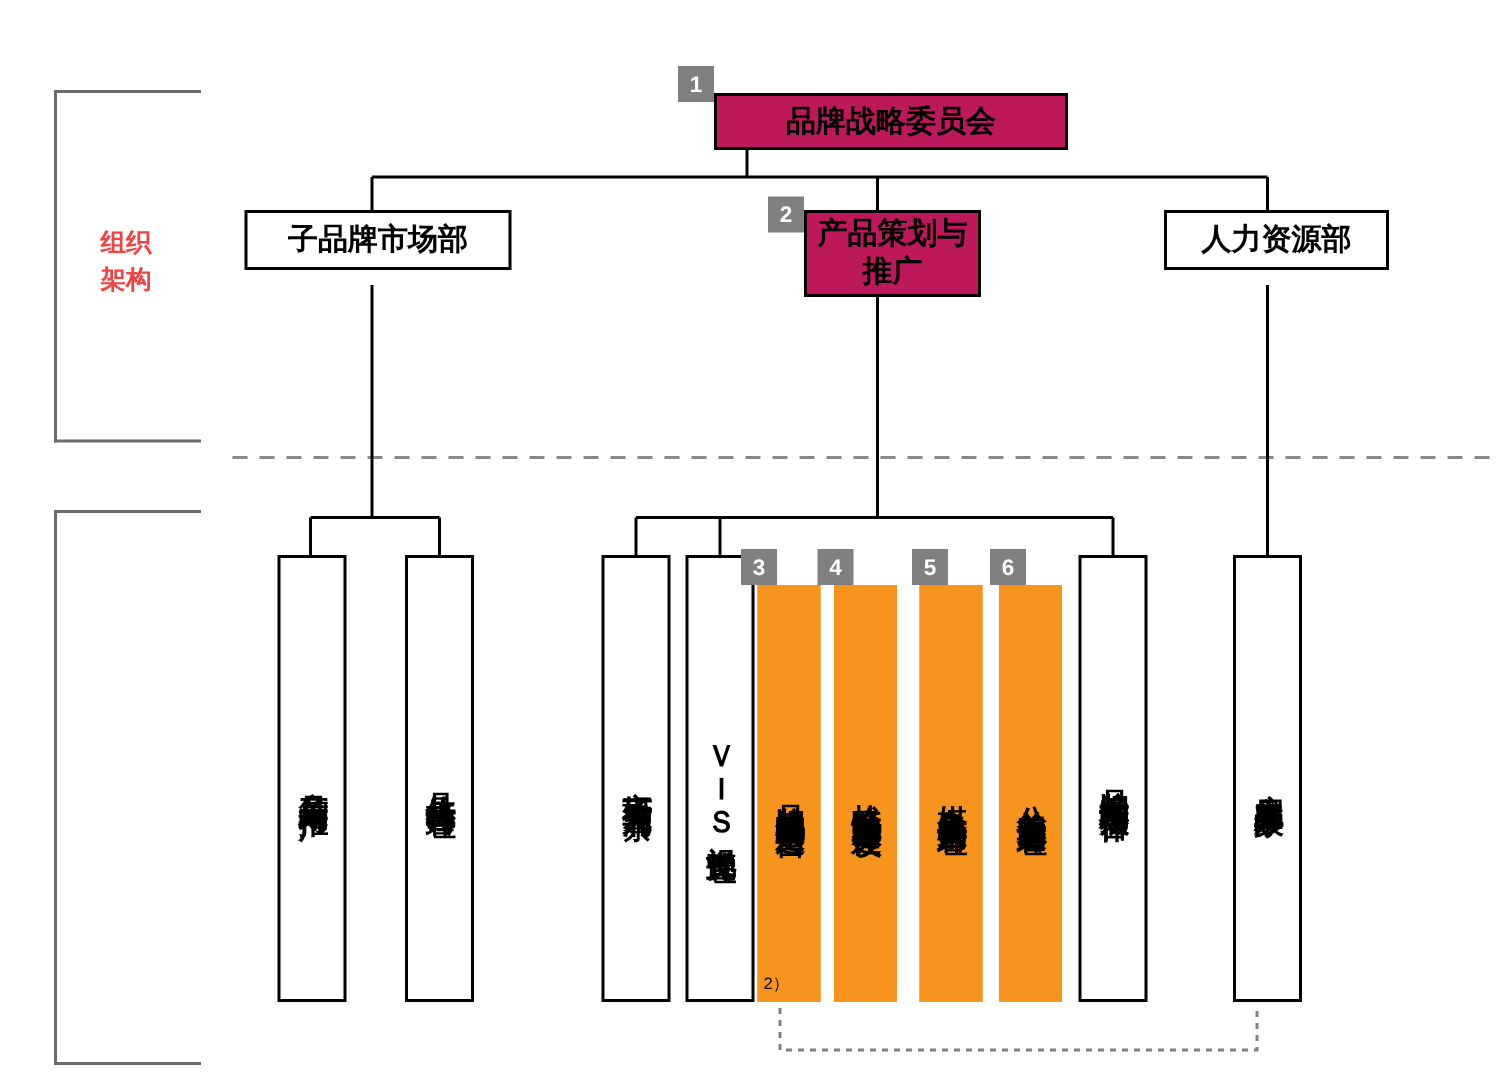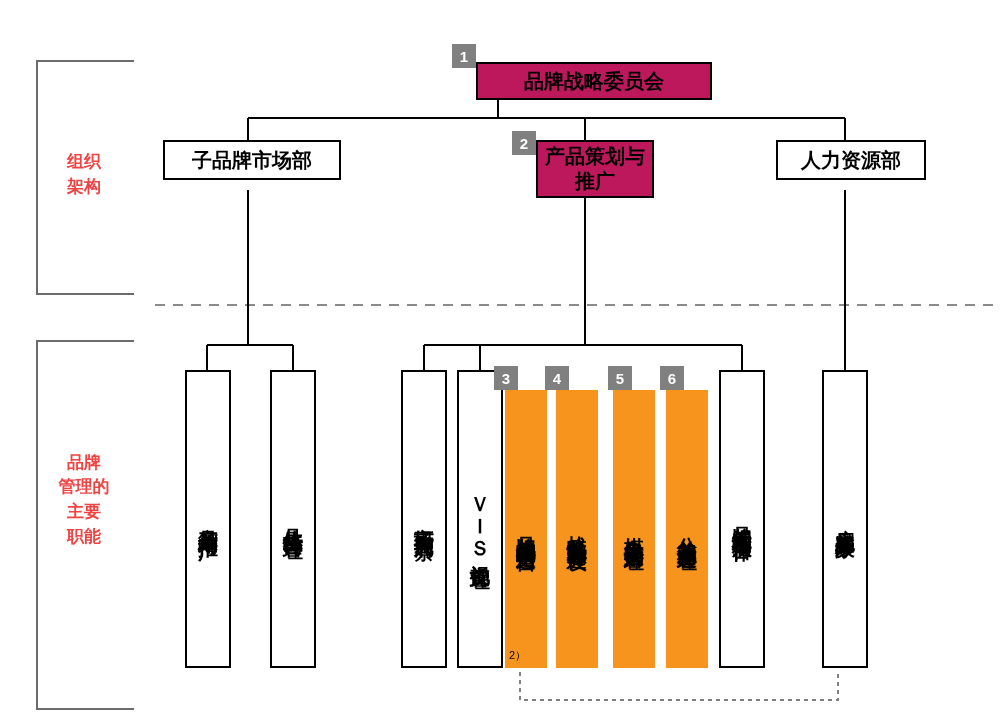--- a/index.html
+++ b/index.html
@@ -118,24 +118,20 @@
     <line x1="845" y1="190" x2="845" y2="370" stroke="#000" stroke-width="2"></line>
 
     <polyline points="520,672 520,700 838,700 838,672" fill="none" stroke="#808080" stroke-width="2" stroke-dasharray="4,4"></polyline>
   </svg>
 
   <div class="bracket" style="left:36px; top:60px; width:98px; height:235px;"></div>
   <div class="bracket" style="left:36px; top:340px; width:98px; height:370px;"></div>
 
   <div class="side-label" style="left:34px; top:140px; width:100px; height:70px; white-space:pre-line;">组织
 架构</div>
-  <div class="side-label" style="left:34px; top:435px; width:100px; height:130px; white-space:pre-line;">品牌
-管理的
-主要
-职能</div>
 
   <div class="badge" style="left:452px; top:44px;">1</div>
   <div class="node gray" style="left:476px; top:62px; width:236px; height:38px; font-size:20px;">品牌战略委员会</div>
 
   <div class="node" style="left:163px; top:140px; width:178px; height:40px; font-size:20px;">子品牌市场部</div>
 
   <div class="badge" style="left:512px; top:131px;">2</div>
   <div class="node gray" style="left:536px; top:140px; width:118px; height:58px; font-size:20px;">产品策划与推广</div>
 
   <div class="node" style="left:776px; top:140px; width:150px; height:40px; font-size:20px;">人力资源部</div>

